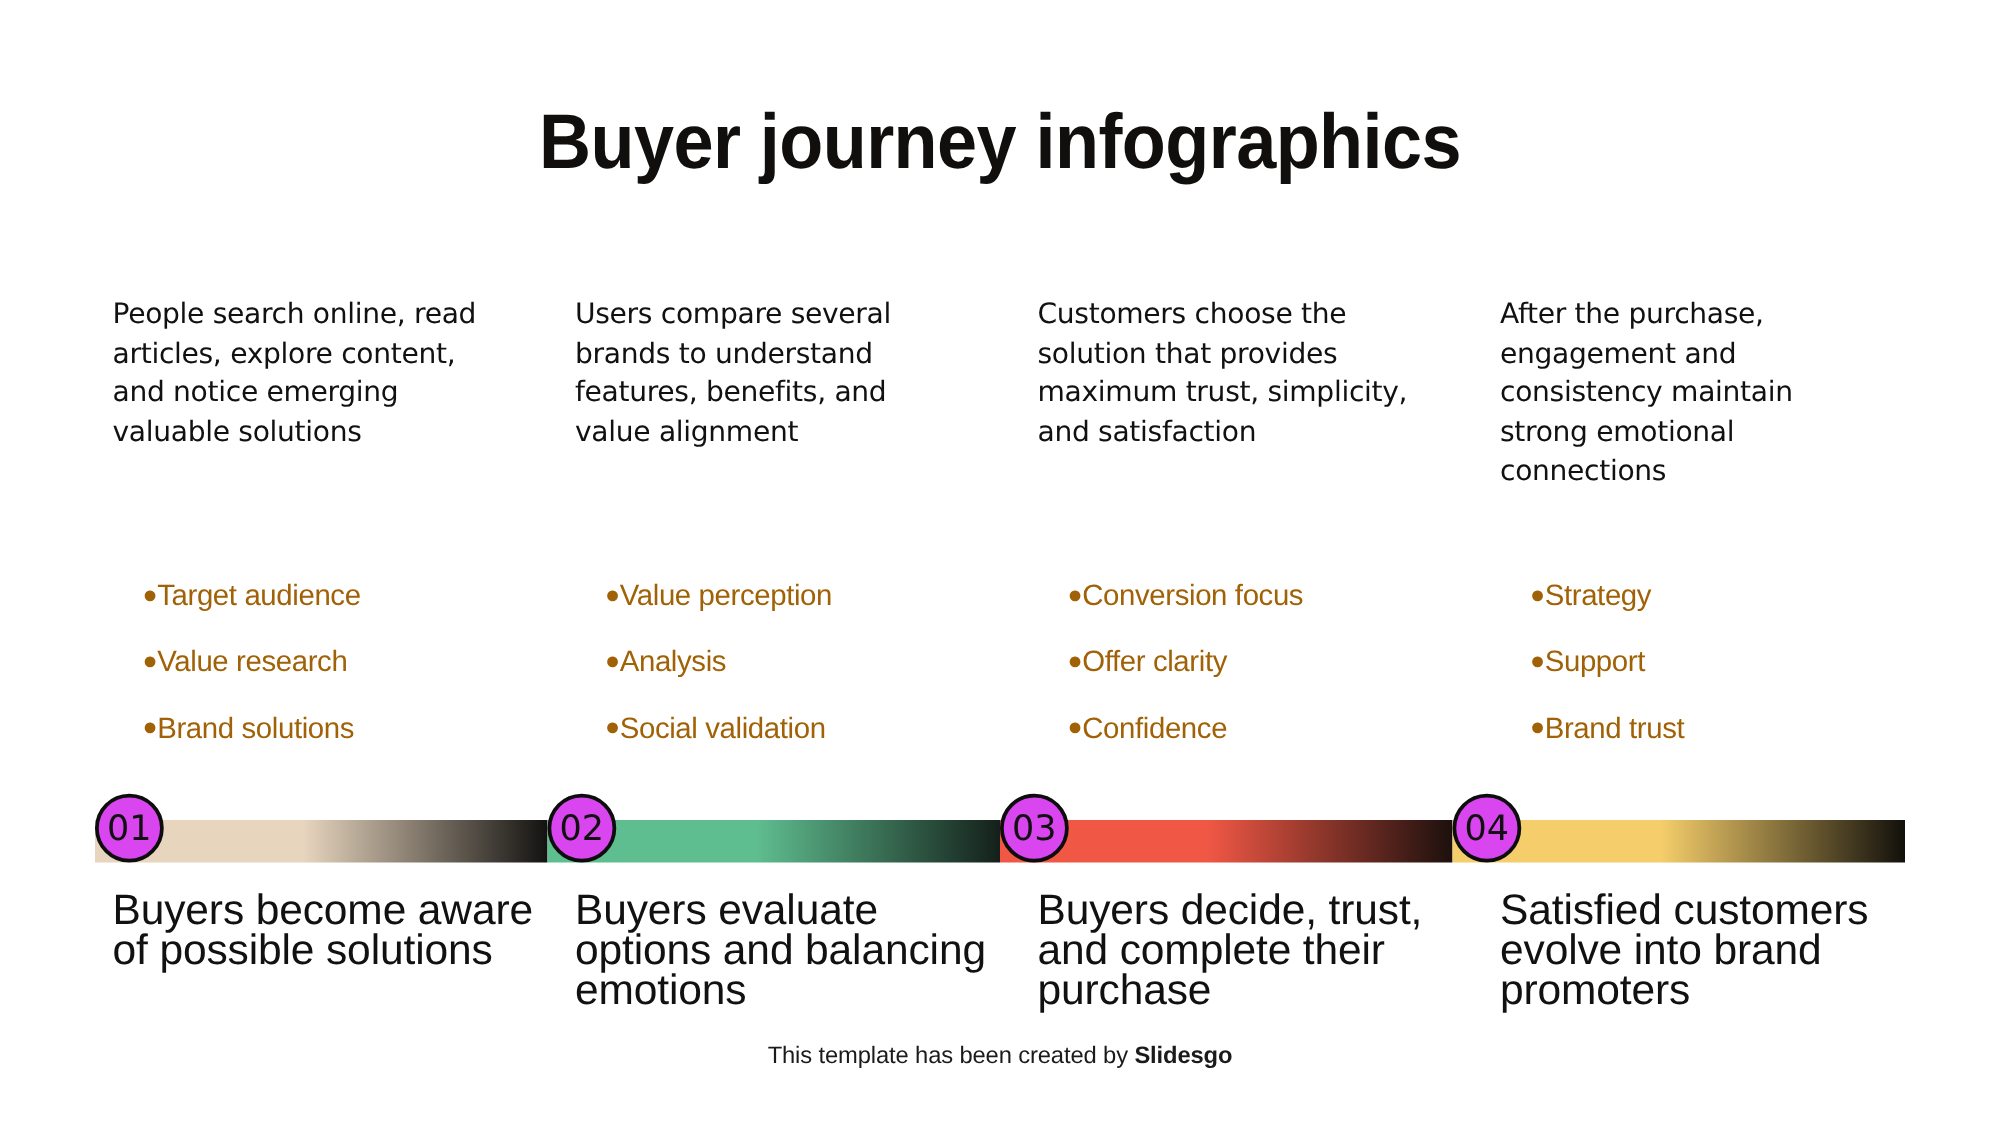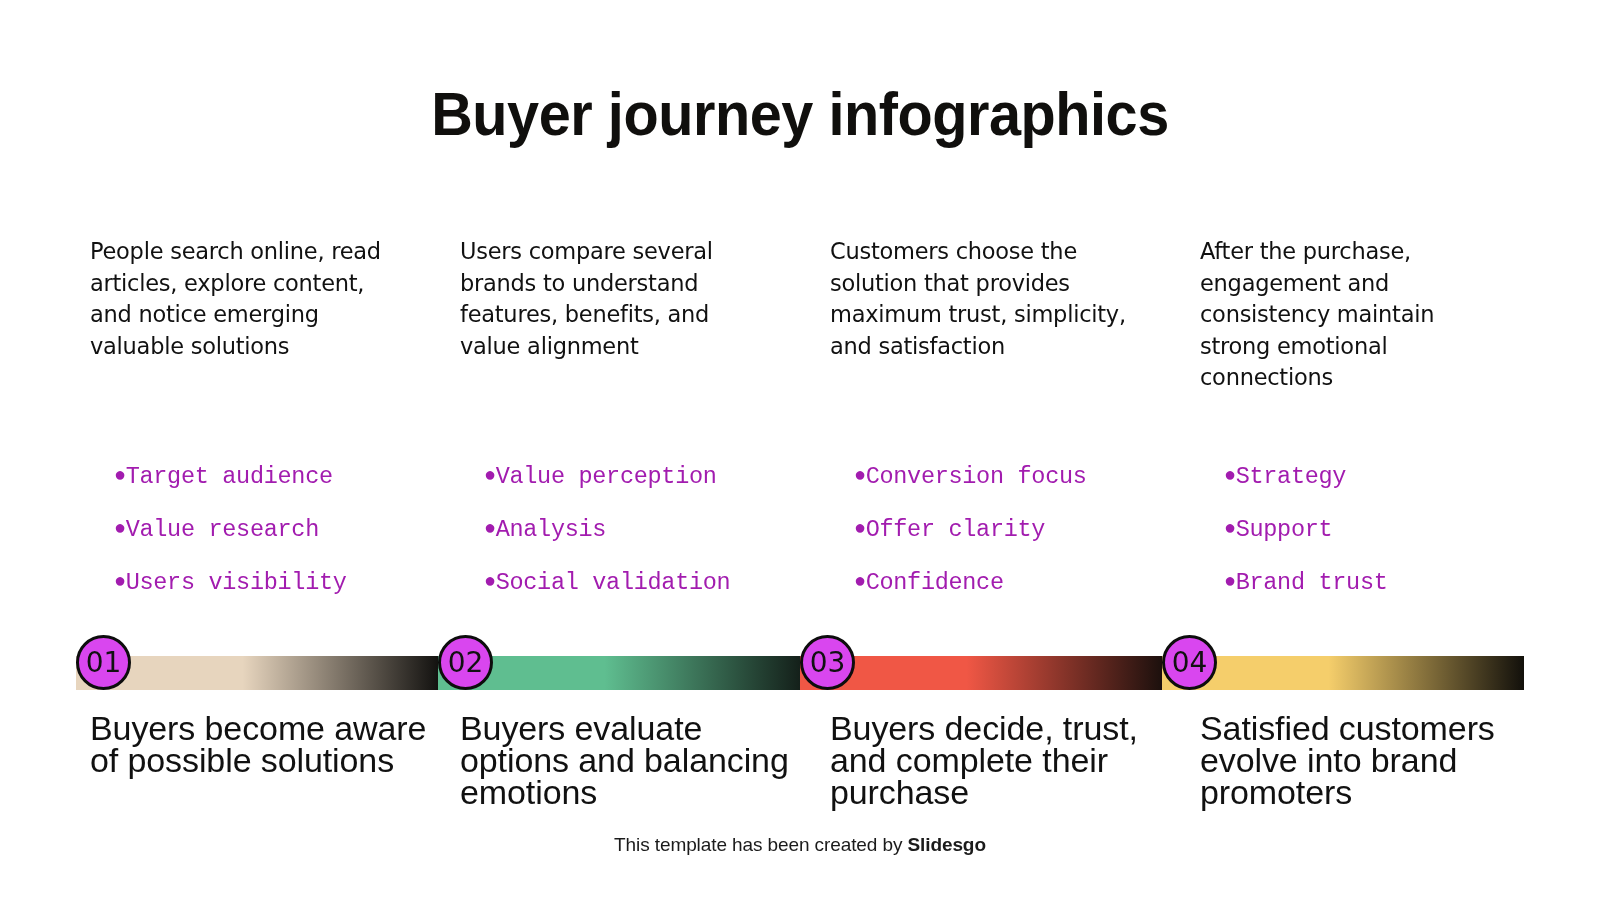--- a/index.html
+++ b/index.html
@@ -62,24 +62,24 @@
   .bullets {
     position: absolute;
     top: 450px;
     left: 76px;
     width: 1448px;
     display: grid;
     grid-template-columns: repeat(4, 370px);
   }
   .blist { padding-left: 38px; }
   .bitem {
-    font-family: Liberation Mono, monospace;
+    font-family: Liberation Sans, sans-serif;
     font-size: 23.5px;
     line-height: 53px;
-    color: #a21caf;
+    color: #a16207;
     letter-spacing: -0.3px;
     white-space: nowrap;
   }
   .dot {
     font-size: 20px;
     line-height: 1;
     vertical-align: 2px;
   }
 
   
@@ -173,21 +173,21 @@
   </div>
   <div class="col col-4">
     <div class="desc">After the purchase, engagement and consistency maintain strong emotional connections</div>
   </div>
 </div>
 
 <div class="bullets">
   <div class="blist">
     <div class="bitem"><span class="dot">●</span><span>Target audience</span></div>
     <div class="bitem"><span class="dot">●</span><span>Value research</span></div>
-    <div class="bitem"><span class="dot">●</span><span>Users visibility</span></div>
+    <div class="bitem"><span class="dot">●</span><span>Brand solutions</span></div>
   </div>
   <div class="blist">
     <div class="bitem"><span class="dot">●</span><span>Value perception</span></div>
     <div class="bitem"><span class="dot">●</span><span>Analysis</span></div>
     <div class="bitem"><span class="dot">●</span><span>Social validation</span></div>
   </div>
   <div class="blist">
     <div class="bitem"><span class="dot">●</span><span>Conversion focus</span></div>
     <div class="bitem"><span class="dot">●</span><span>Offer clarity</span></div>
     <div class="bitem"><span class="dot">●</span><span>Confidence</span></div>

